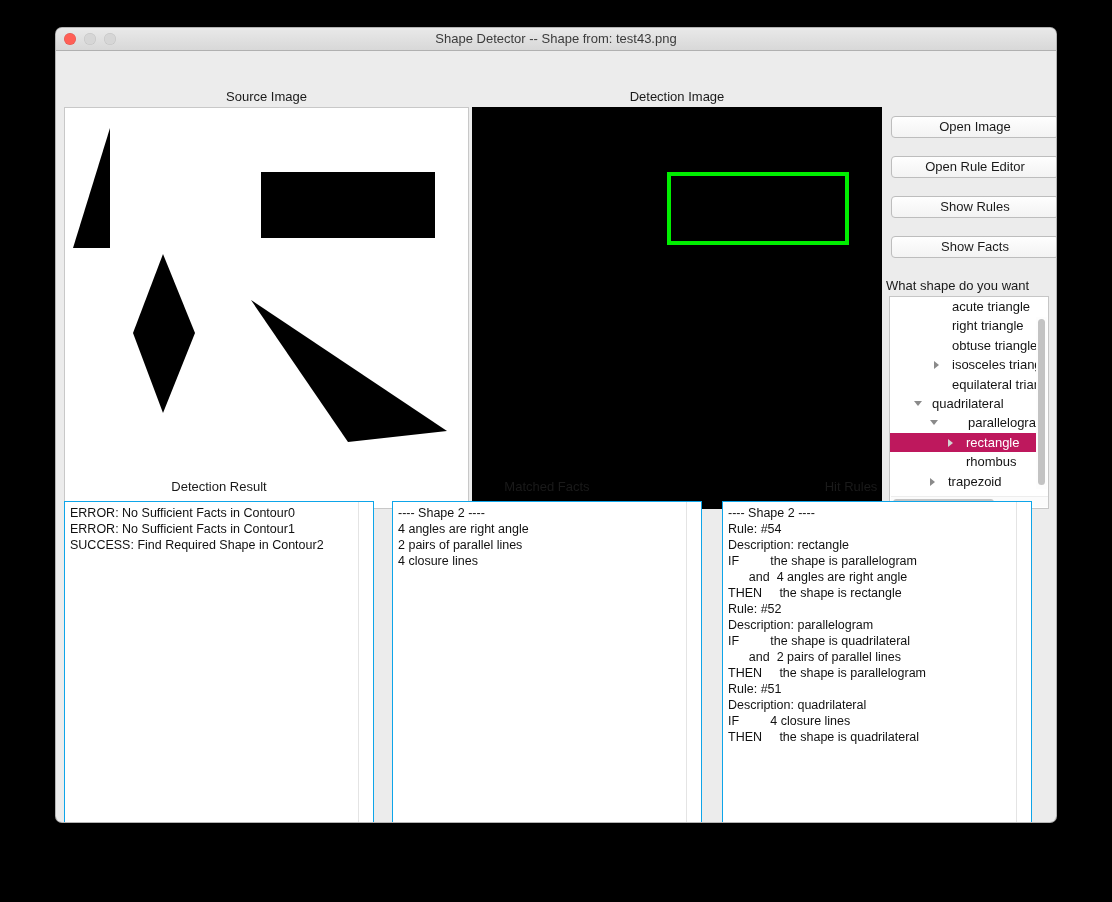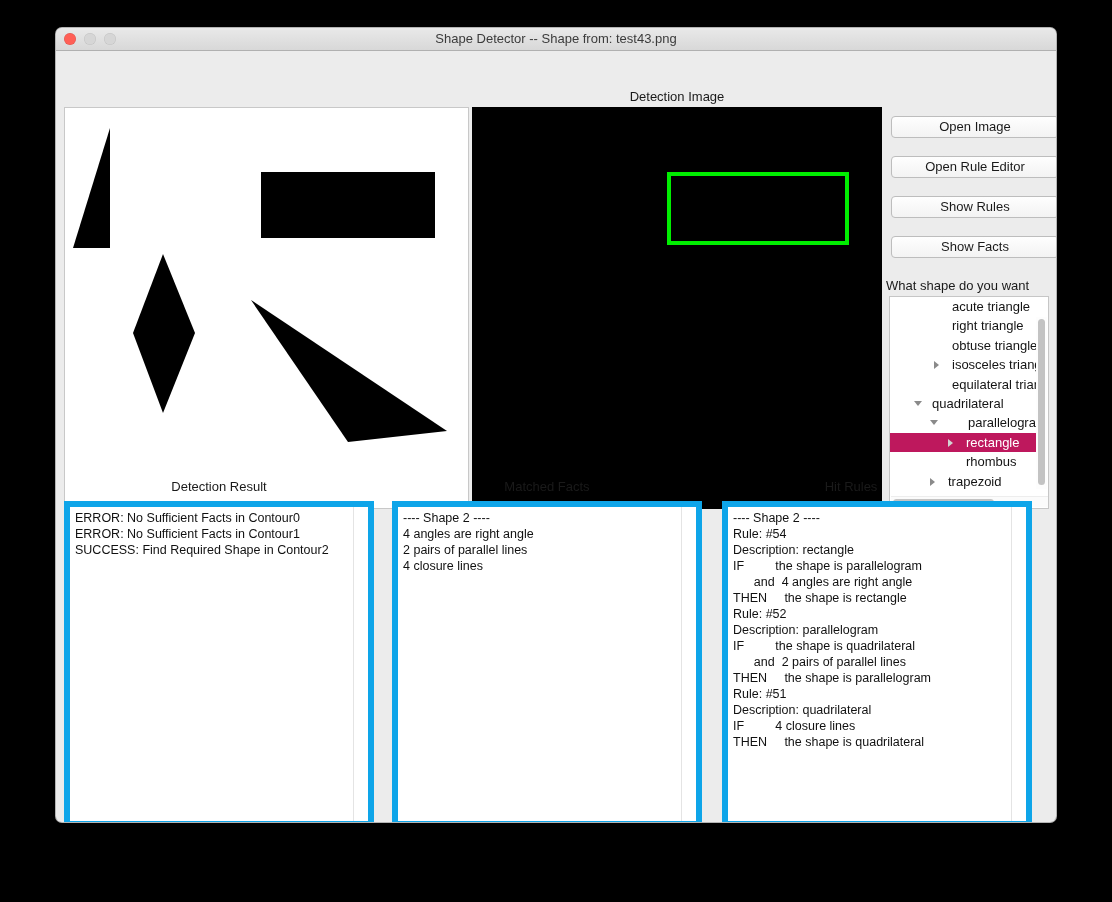--- a/index.html
+++ b/index.html
@@ -207,21 +207,21 @@
     font-size: 13px;
     color: #1a1a1a;
     text-align: center;
     white-space: nowrap;
   }
   .text-panel {
     position: absolute;
     top: 30px;
     height: 326px;
     background: #ffffff;
-    border: 6px solid #0ea5e9;
+    border: 1px solid #0ea5e9;
     box-sizing: border-box;
     overflow: hidden;
   }
   .text-body {
     position: absolute;
     left: 5px;
     top: 3px;
     right: 16px;
     font-size: 12.5px;
     line-height: 16px;
@@ -255,20 +255,21 @@
     <div class="traffic">
       <div class="light close"></div>
       <div class="light min"></div>
       <div class="light max"></div>
     </div>
     <div class="title-text">Shape Detector -- Shape from: test43.png</div>
   </div>
 
   <div class="top-area">
 
+    <div class="section-label" id="source-label">Source Image</div>
     <div class="image-frame" id="source-frame">
       <svg class="shape-svg" viewBox="0 0 403 400" preserveAspectRatio="none">
         <polygon fill="#000000" points="45,140 45,20 8,140"></polygon>
         <polygon fill="#000000" points="196,64 370,64 370,130 196,130"></polygon>
         <polygon fill="#000000" points="98,146 130,225 98,305 68,225"></polygon>
         <polygon fill="#000000" points="186,192 382,323 283,334"></polygon>
       </svg>
     </div>
 
     <div class="section-label" id="detect-label">Detection Image</div>

